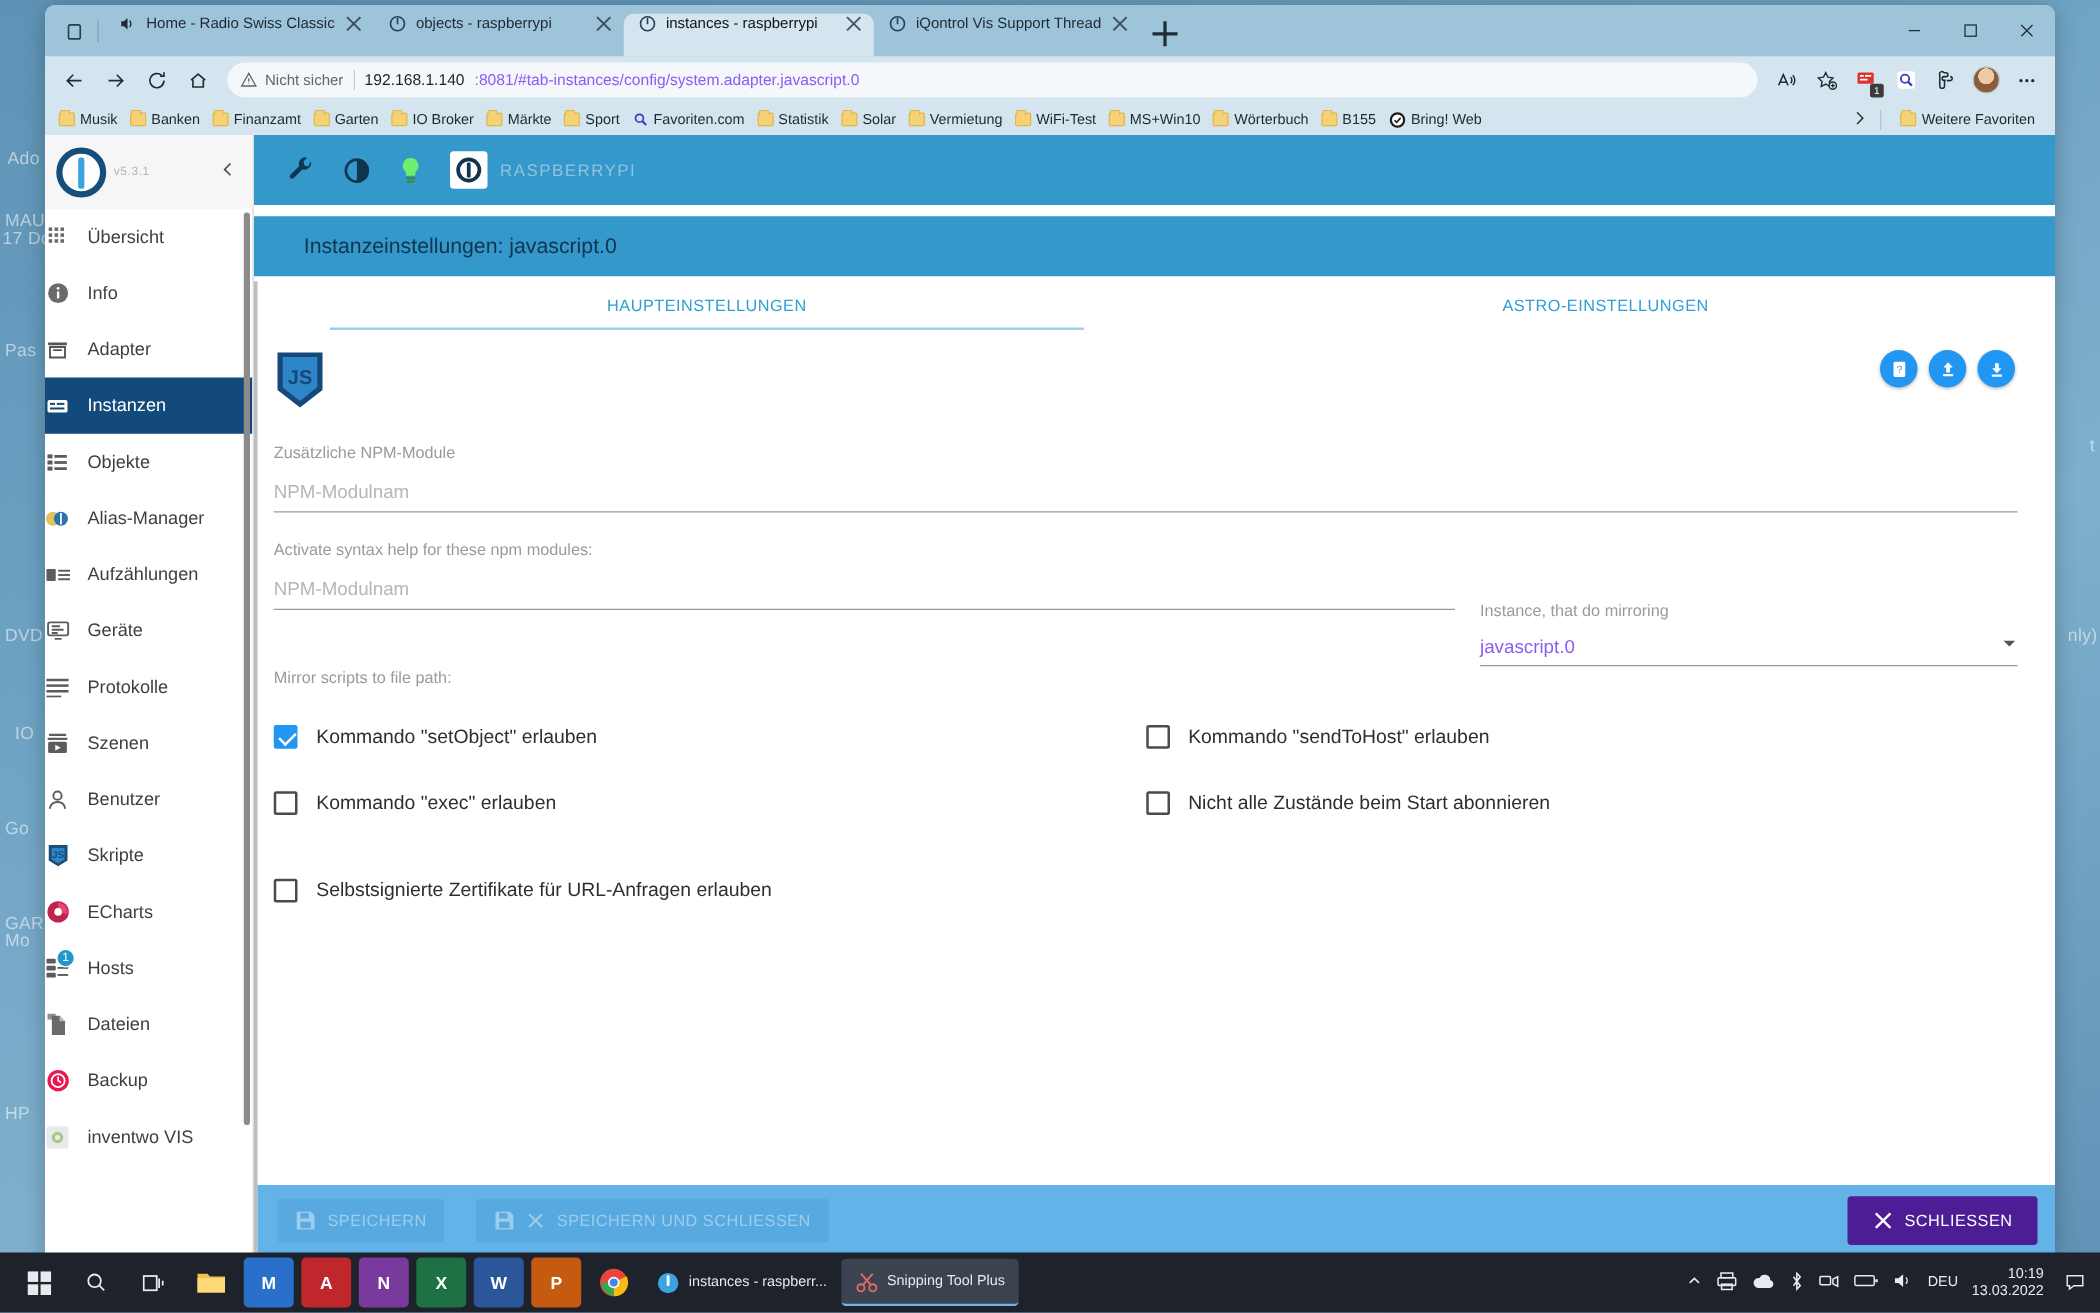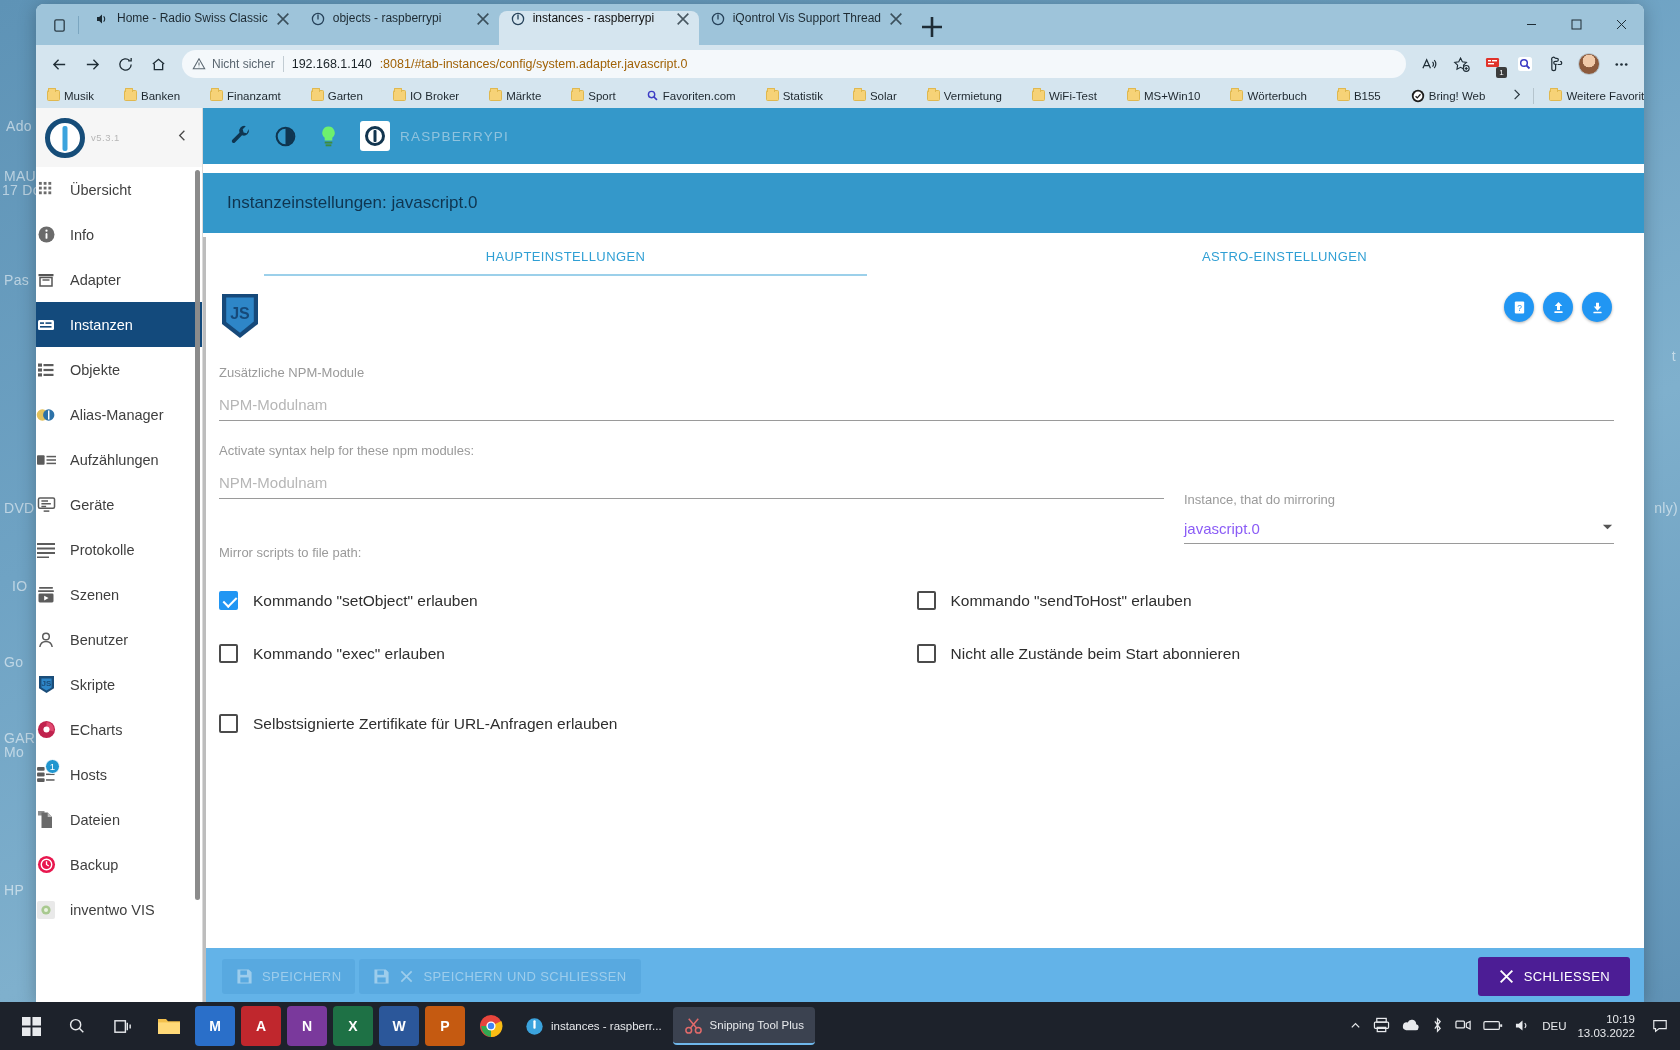--- a/index.html
+++ b/index.html
@@ -104,21 +104,21 @@
     display: flex; align-items: center;
     padding: 0 10px;
     gap: 8px;
     font-size: 12.5px;
     color: #202b32;
     min-width: 0;
   }
   #omnibox .warn { display:flex;align-items:flex-start;gap:6px;color:#5a6670;font-size:12px;white-space:nowrap; }
   #omnibox .vsep { width:1px;height:16px;background:#c2ccd3; }
   .url-host { color:#1b2429; }
-  .url-rest { color:#a16207; }
+  .url-rest { color:#8b5cf6; }
   .tb-right { display:flex; align-items:center; gap:2px; }
   .tb-icon { width:30px;height:30px;display:flex;align-items:center;justify-content:center;color:#1f2d36;position:relative; }
   .ext-badge {
     position:absolute; right:1px; bottom:1px;
     background:#3c3c3c; color:#fff; font-size:8px;
     width:11px;height:11px;border-radius:2px;
     display:flex;align-items:center;justify-content:center;
   }
   .avatar-ic {
     width:22px;height:22px;border-radius:50%;
@@ -127,21 +127,21 @@
   }
 
   
   #bookmarks {
     height: 25px;
     background: #d5e5ef;
     display: flex; 
     padding: 0 6px;
     font-size: 11.5px;
     color: #1d272e;
-    gap: 20px;
+    gap: 0;
     position: relative;
   }
   .bm { display:flex;align-items:center;gap:4px;padding:2px 5px;border-radius:3px;white-space:nowrap; }
   .folder-ic {
     width:13px;height:11px;background:#f6d277;border-radius:1.5px;position:relative;flex:0 0 13px;
     border:1px solid #e0b84f;
   }
   .folder-ic:after{content:"";position:absolute;left:0;top:-3px;width:6px;height:3px;background:#f6d277;border-radius:1px 1px 0 0;border:1px solid #e0b84f;border-bottom:none;}
   .bm-overflow { margin-left:auto; display:flex; align-items:center; gap:6px; }
   .chev { color:#2a3740; }
@@ -224,24 +224,24 @@
   .host-logo {
     width:30px;height:30px;background:#fff;border-radius:3px;
     display:flex;align-items:center;justify-content:center;
   }
   .host-logo .hr { width:20px;height:20px;border-radius:50%;border:3px solid #12354f;position:relative; }
   .host-logo .hr:after{content:"";position:absolute;left:50%;top:1px;transform:translateX(-50%);width:3px;height:12px;background:#12354f;border-radius:1px;}
   .host-name { color:#8fc3de; font-size:13.5px; letter-spacing:1.2px; }
 
   #title-band {
     margin: 9px 0 0 0;
-    height: 60px;
+    height: 48px;
     background:#3498ca;
     display:flex; align-items:center;
-    padding-left: 24px;
+    padding-left: 40px;
     color:#0f3550;
     font-size:17px;
   }
 
   #sheet {
     flex:1 1 auto;
     margin: 4px 0 0 0;
     background:#fff;
     display:flex;flex-direction:column;
     min-height:0;
@@ -319,21 +319,21 @@
     display:flex;align-items:center;justify-content:center;
     box-shadow:0 1px 3px rgba(0,0,0,.3);
     font-size:13px;
   }
 
   #footer {
     height: 56px; flex:0 0 56px;
     background:#63b3e8;
     display:flex; align-items:center;
     padding: 0 14px 0 16px;
-    gap: 4px;
+    gap: 26px;
   }
   .fbtn {
     display:flex;align-items:center;gap:9px;
     padding: 9px 14px;
     background:#58a9e0;
     color:#9dcdec;
     font-size:13px; letter-spacing:.4px;
     border-radius:3px;
   }
   .fbtn .fic { display:flex;align-items:center; }

